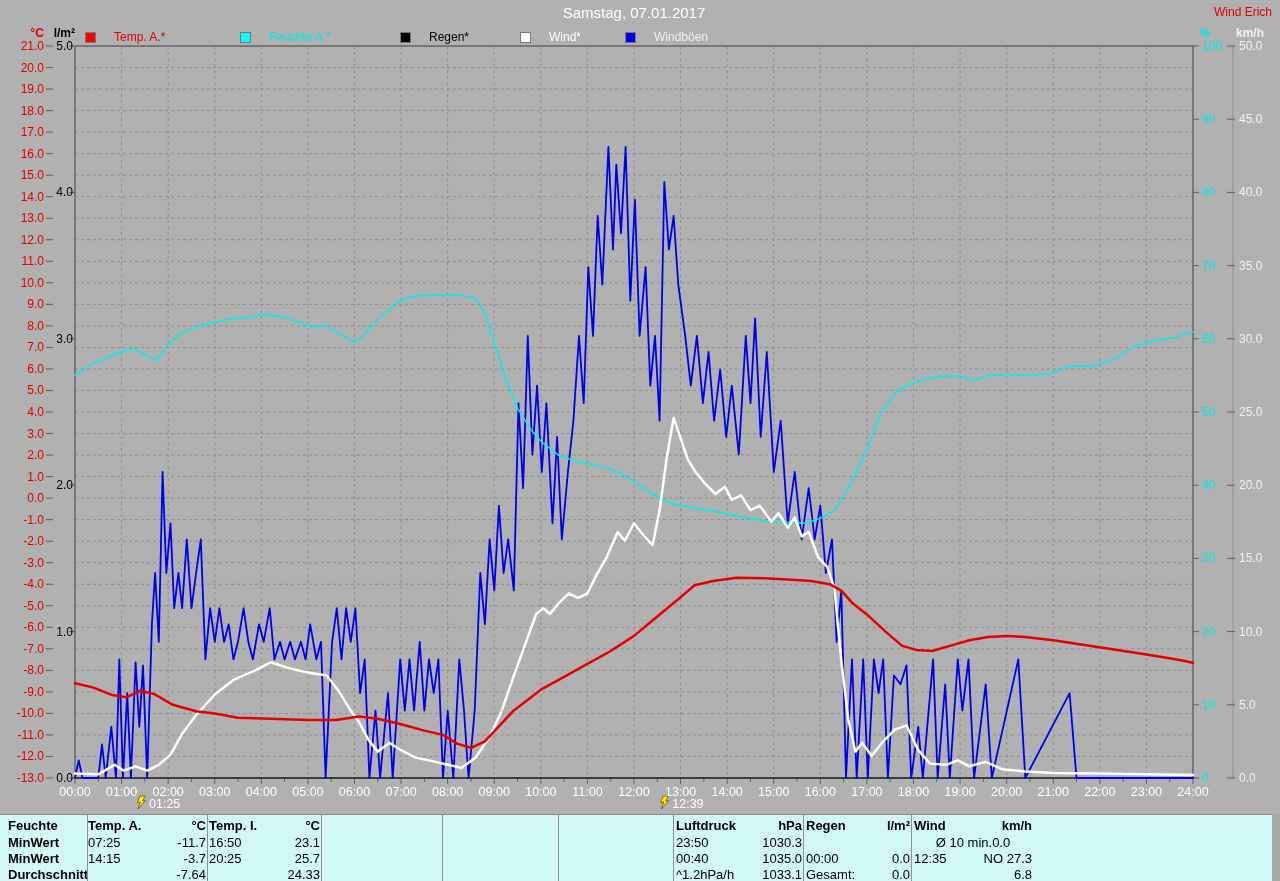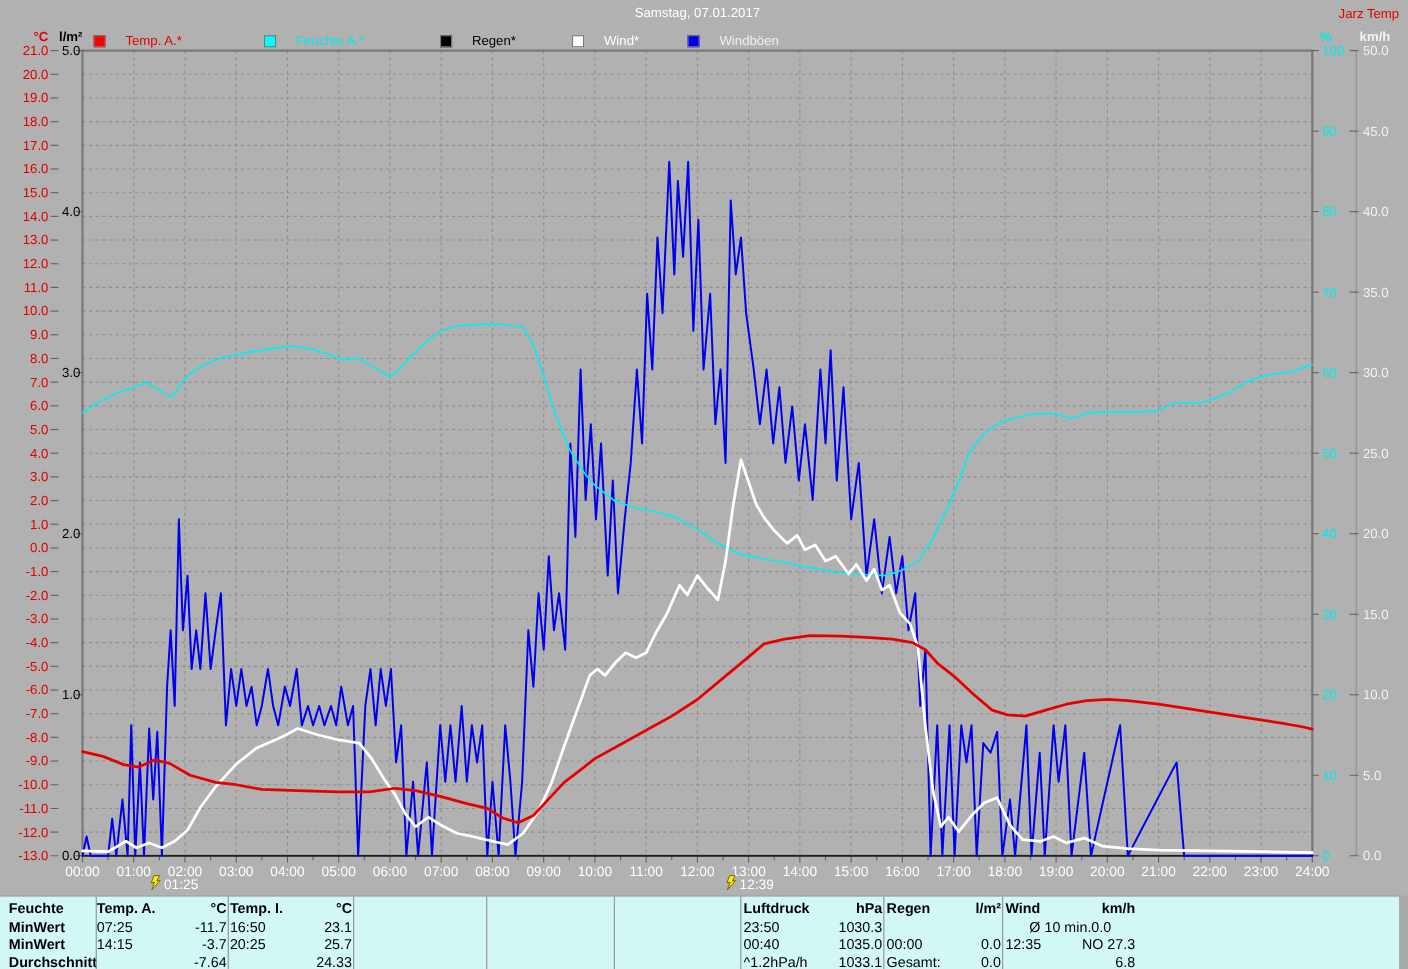--- a/index.html
+++ b/index.html
@@ -1,18 +1,18 @@
 <!DOCTYPE html>
 <html><head>
 <meta charset="utf-8">
 <style>
   html,body{margin:0;padding:0;background:#b1b1b1;}
   *{box-sizing:border-box;font-family:"Liberation Sans",sans-serif;}
   .screen{position:relative;width:1280px;height:881px;background:#b1b1b1;overflow:hidden;}
-  .title{position:absolute;top:4px;left:75px;width:1118px;text-align:center;color:#ffffff;font-size:12px;}
+  .title{position:absolute;top:4px;left:75px;width:1118px;text-align:center;color:#ffffff;font-size:15px;}
   .author{position:absolute;top:5px;right:8px;color:#e00000;font-size:12px;}
   .unit{position:absolute;top:26px;font-size:12px;font-weight:bold;}
   .unit-c{right:1236px;color:#e00000;text-align:right;}
   .unit-lm{right:1205px;color:#000;}
   .unit-pct{left:1200px;color:#00eaea;}
   .unit-kmh{left:1236px;color:#f2f2f2;}
   .legend{position:absolute;top:30px;left:0;height:16px;width:1280px;}
   .legend-item{position:absolute;top:0;display:flex;align-items:center;gap:18px;font-size:12px;}
   .swatch{width:11px;height:11px;display:inline-block;border:1px solid #777;}
   svg text{font-family:"Liberation Sans",sans-serif;}
@@ -21,21 +21,21 @@
   .tdivider{position:absolute;top:0;width:1px;height:67px;background:#8f8f8f;}
   .tcell{position:absolute;font-size:13px;color:#000;white-space:nowrap;}
   .tbold{font-weight:bold;}
   .tgroup-row{position:absolute;display:flex;justify-content:space-between;}
 </style>
 </head>
 <body>
 
 <div class="screen">
   <div class="title">Samstag, 07.01.2017</div>
-  <div class="author">Jarz Temp</div>
+  <div class="author">Wind Erich</div>
 
   <div class="unit unit-c">°C</div>
   <div class="unit unit-lm">l/m²</div>
   <div class="unit unit-pct">%</div>
   <div class="unit unit-kmh">km/h</div>
 
   <div class="legend" id="legend">
       <div class="legend-item" style="left: 85px;">
         <span class="swatch" style="background: rgb(255, 0, 0);"></span>
         <span style="color: rgb(224, 0, 0);">Temp. A.*</span>

